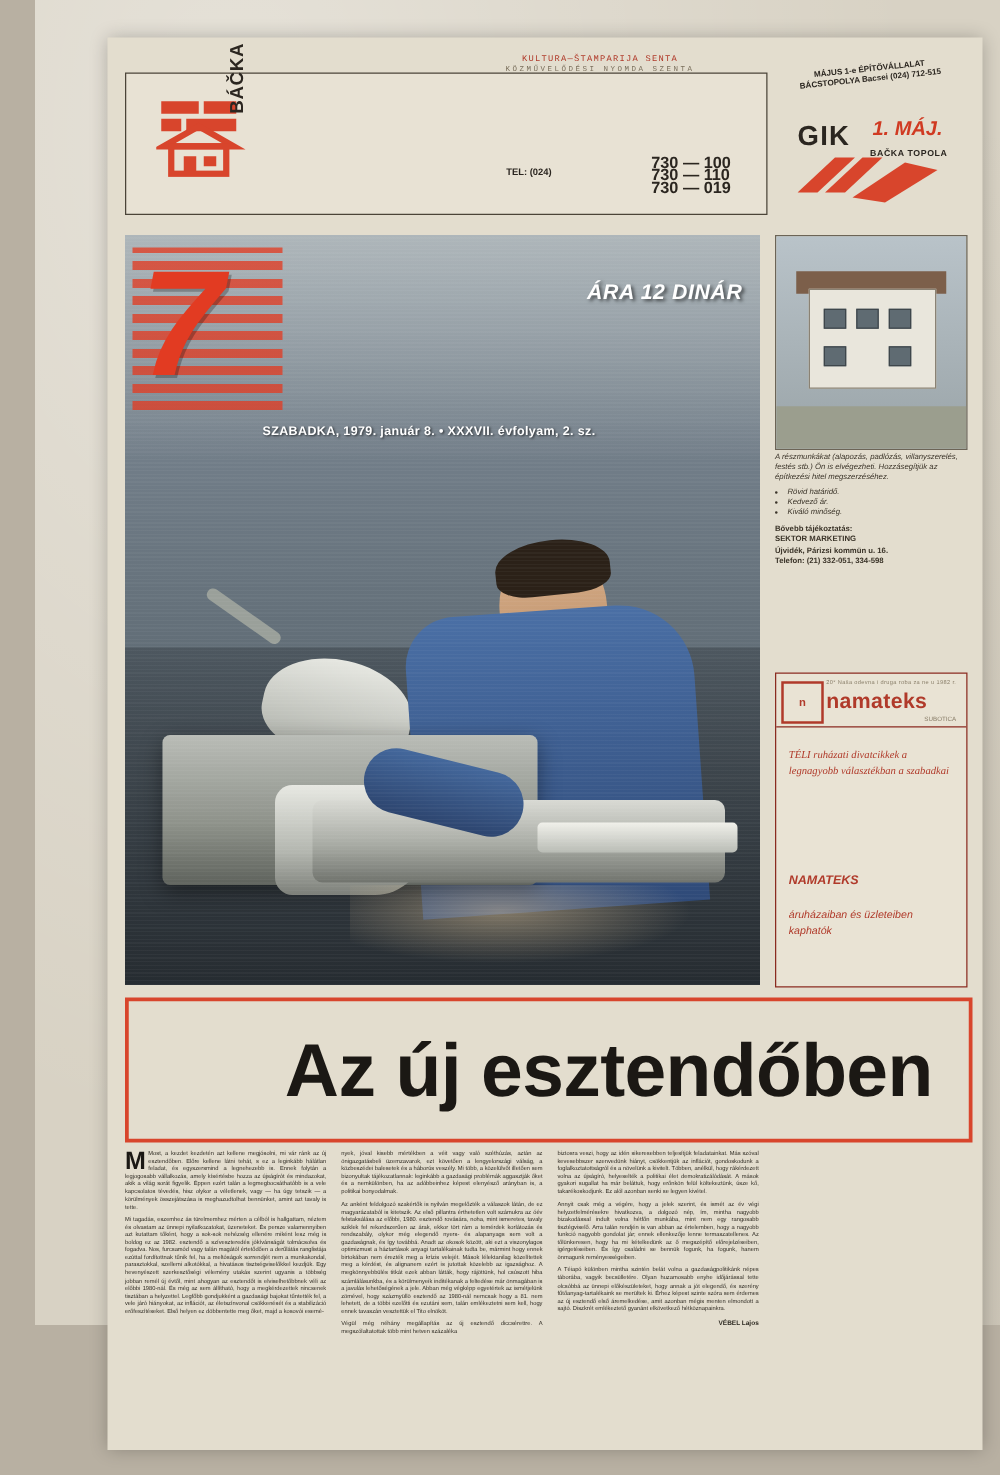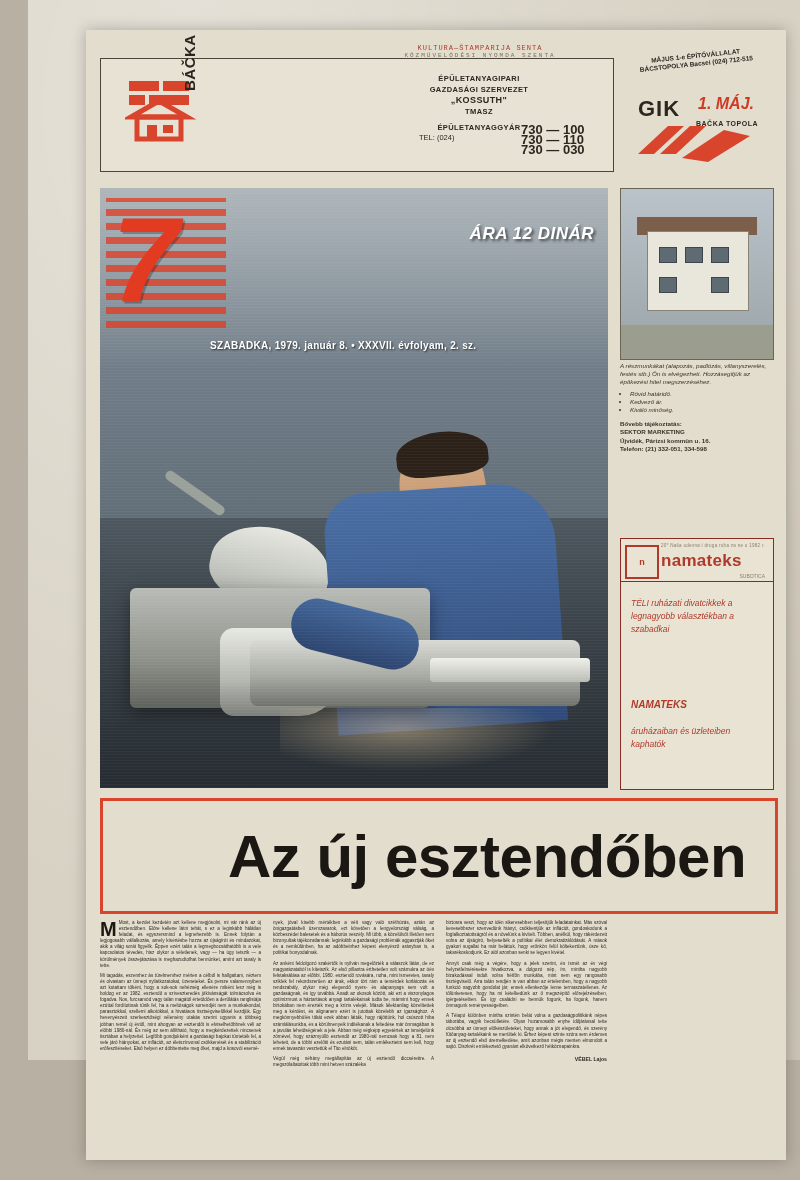--- a/index.html
+++ b/index.html
@@ -99,24 +99,24 @@
     text-align: center;
     font-size: 7.5px;
     line-height: 11px;
     color: #2b2620;
     font-weight: bold;
     letter-spacing: 0.4px;
   }
   .adv-col2 .big { font-size: 9px; }
   .adv-tel {
     position: absolute;
-    left: 318px; top: 74px;
+    left: 304px; top: 74px;
     font-size: 7.5px;
     color: #2b2620;
-    font-weight: normal;
+    font-weight: bold;
   }
   .adv-nums {
     position: absolute;
     left: 420px; top: 66px;
     font-size: 13px;
     line-height: 10px;
     color: #2b2620;
     font-weight: bold;
   }
   .gik-box {
@@ -345,21 +345,21 @@
     font-size: 17px; font-weight: bold; color: #b03a2a; letter-spacing: 0.3px;
   }
   .nam-tiny {
     position:absolute; left:40px; top:4px; font-size:4.5px; color:#8a7f6a; letter-spacing:0.3px;
   }
   .nam-sub {
     position:absolute; right:8px; top:34px; font-size:5px; color:#8a7f6a;
   }
   .nam-body {
     position:absolute; left:10px; top:58px; width:132px;
-    font-size: 8.5px; line-height: 13px; color:#b03a2a; font-style: italic;
+    font-size: 8.5px; line-height: 13px; color:#b03a2a; font-style: italic; font-family: Liberation Serif, serif;
   }
   .nam-mid {
     position:absolute; left:10px; top:160px; width:132px;
     font-size: 10px; color:#b03a2a; font-style: italic; font-weight: bold;
   }
   .nam-bottom {
     position:absolute; left:10px; top:186px; width:132px;
     font-size: 8.5px; line-height: 13px; color:#b03a2a; font-style: italic;
   }
 
@@ -435,33 +435,26 @@
             <rect x="24" y="24" width="40" height="10" fill="#d8452c"></rect>
             <polygon points="6,46 34,30 62,46" fill="none" stroke="#d8452c" stroke-width="5"></polygon>
             <rect x="12" y="46" width="44" height="22" fill="none" stroke="#d8452c" stroke-width="5"></rect>
             <rect x="22" y="54" width="10" height="14" fill="#d8452c"></rect>
             <rect x="38" y="54" width="10" height="8" fill="#d8452c"></rect>
           </svg>
           <div class="logo-word">BÁČKA</div>
         </div>
 
 
-        <div class="adv-col2">
-          <div>ÉPÜLETANYAGIPARI</div>
-          <div>GAZDASÁGI SZERVEZET</div>
-          <div class="big">„KOSSUTH"</div>
-          <div>TMASZ</div>
-          <div style="margin-top:5px">ÉPÜLETANYAGGYÁR</div>
-        </div>
 
         <div class="adv-tel">TEL: (024)</div>
         <div class="adv-nums">
           <div>730 — 100</div>
           <div>730 — 110</div>
-          <div>730 — 030</div>
+          <div>730 — 019</div>
         </div>
       </div>
 
       <div class="gik-box">
         <div class="gik-top">MÁJUS 1-e ÉPÍTŐVÁLLALAT BÁCSTOPOLYA Bacsei (024) 712-515</div>
         <div class="gik-word">GIK</div>
         <div class="gik-red">
           <div class="gik-red-txt">1. MÁJ.</div>
         </div>
         <div class="gik-bacska">BAČKA TOPOLA</div>

